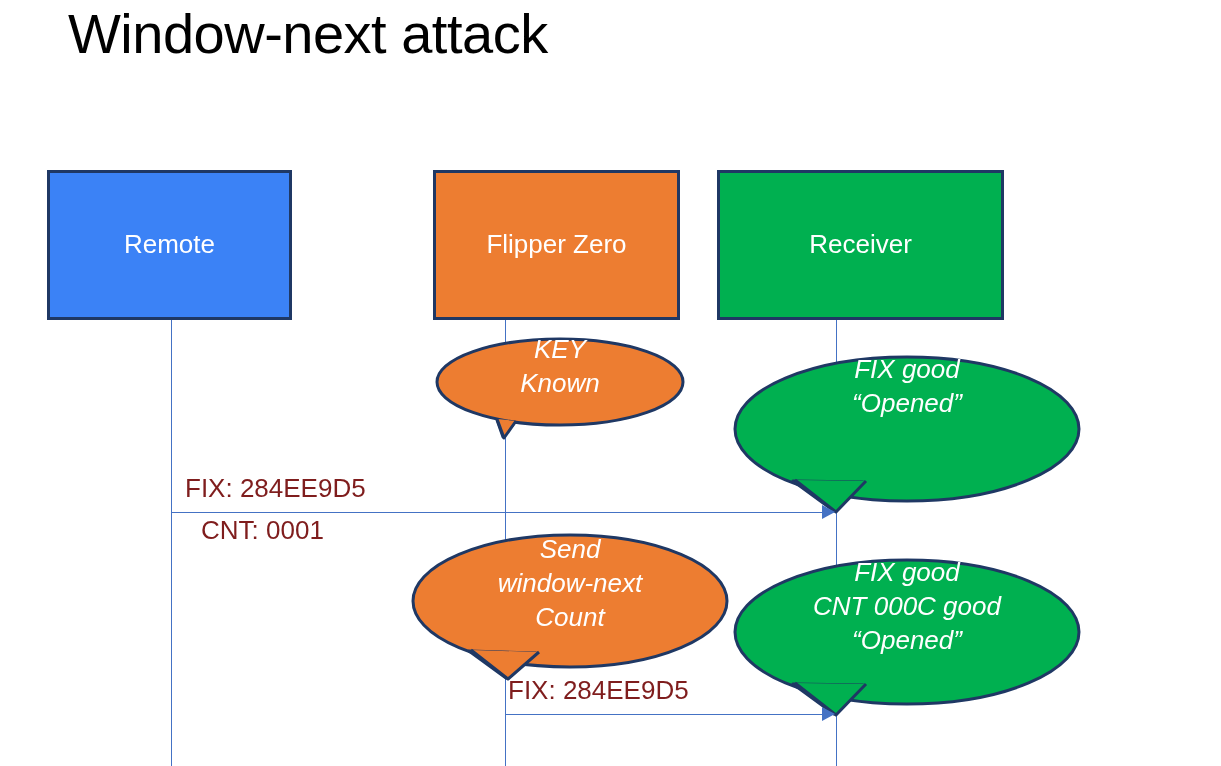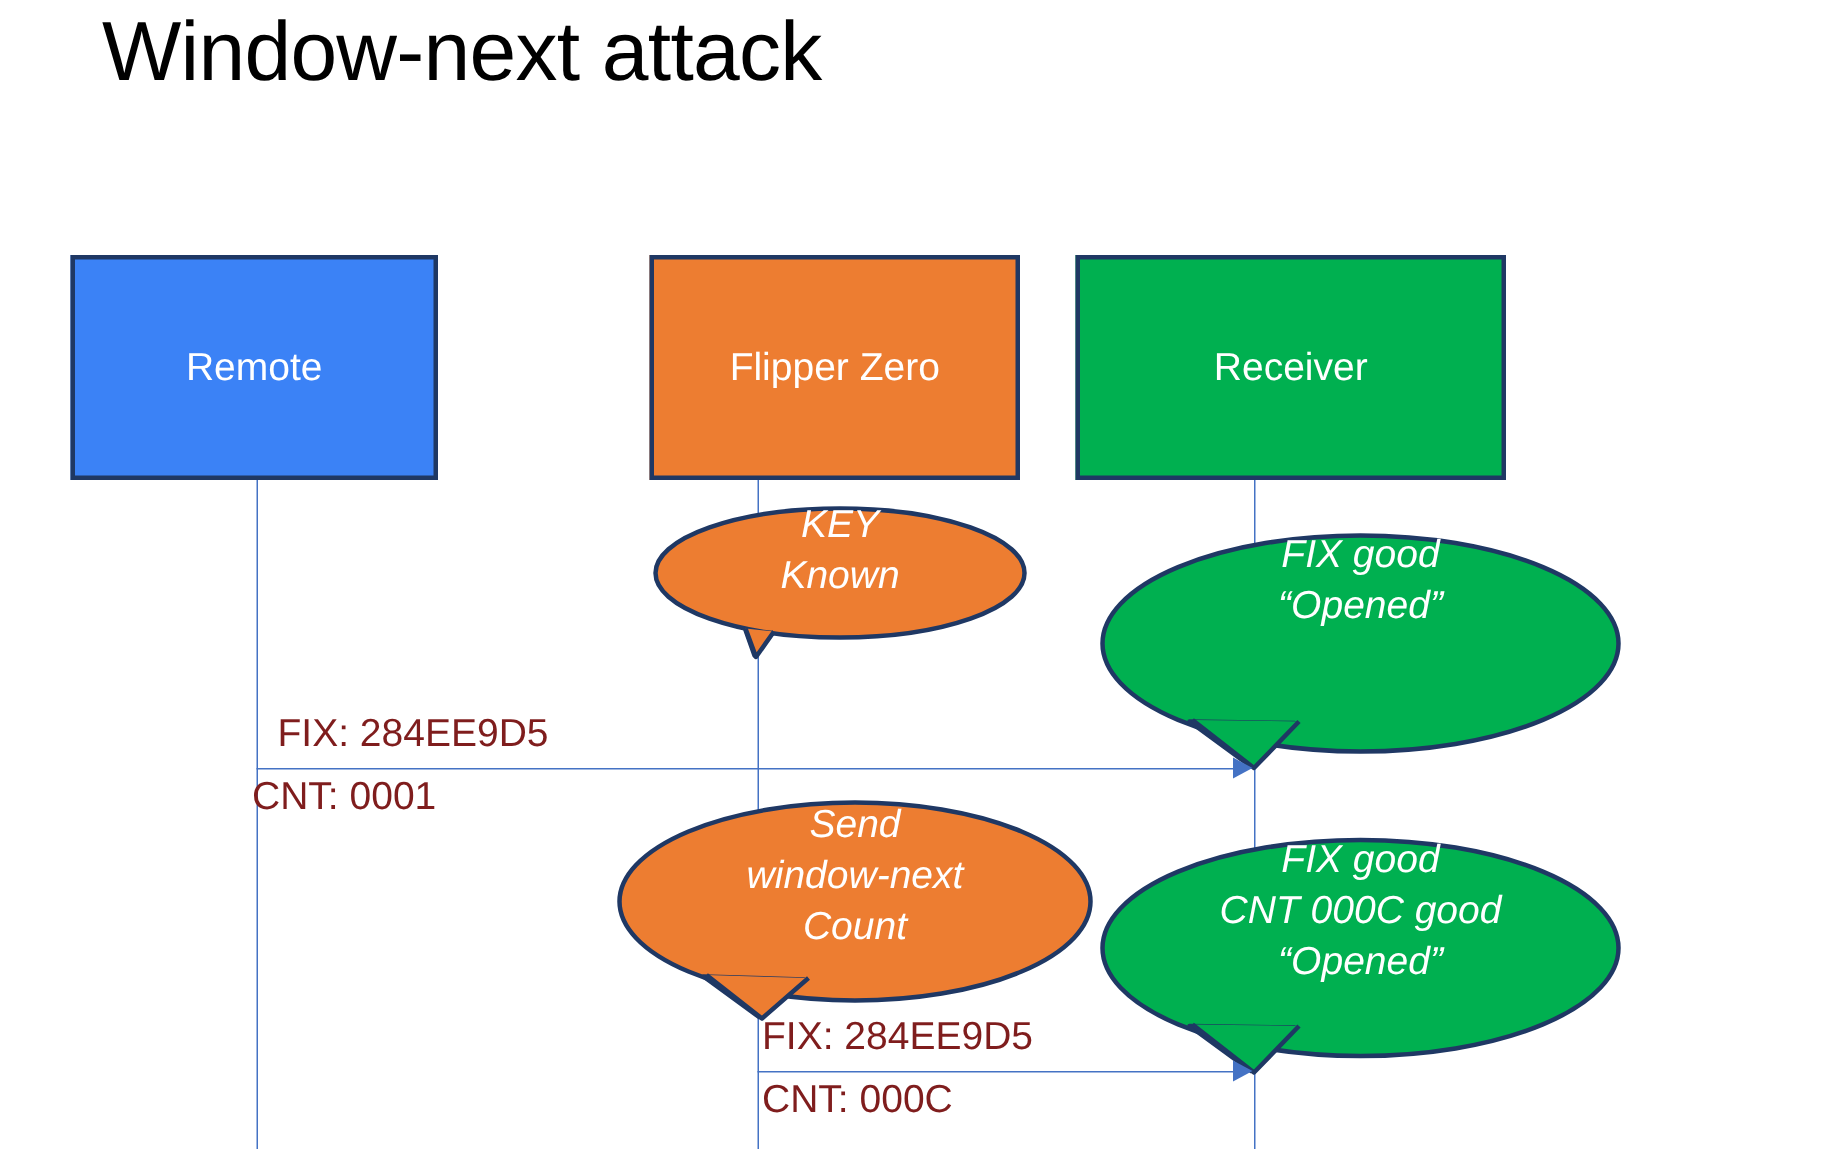--- a/index.html
+++ b/index.html
@@ -148,21 +148,21 @@
     </svg>
     <div class="callout-text" style="height:152px;">
       <span>FIX good</span>
       <span>“Opened”</span>
     </div>
   </div>
 
   <div class="msg-line" style="left:171px; top:512px; width:652px;"></div>
   <div class="msg-head" style="left:822px; top:505px;"></div>
   <div class="msg-label" style="left:185px; top:473px;">FIX: 284EE9D5</div>
-  <div class="msg-label" style="left:168px; top:515px;">CNT: 0001</div>
+  <div class="msg-label" style="left:201px; top:515px;">CNT: 0001</div>
 
   <div class="callout" style="left:411px; top:533px; width:318px; height:148px;">
     <svg width="318" height="148" viewBox="0 0 318 148">
       <path d="M 316,68 A 157,66 0 0 1 159,134 A 157,66 0 0 1 2,68 A 157,66 0 0 1 159,2 A 157,66 0 0 1 316,68 Z" fill="#ED7D31" stroke="#1F3864" stroke-width="3" stroke-linejoin="round"></path>
       <path d="M 58,118 L 95,145 L 125,120 Z" fill="#ED7D31" stroke="#1F3864" stroke-width="3" stroke-linejoin="round"></path>
       <path d="M 60,117 L 97,146 L 128,119" fill="#ED7D31" stroke="#1F3864" stroke-width="3" stroke-linejoin="round"></path>
     </svg>
     <div class="callout-text" style="height:136px;">
       <span>Send</span>
       <span>window-next</span>
@@ -179,15 +179,14 @@
     <div class="callout-text" style="height:152px;">
       <span>FIX good</span>
       <span>CNT 000C good</span>
       <span>“Opened”</span>
     </div>
   </div>
 
   <div class="msg-line" style="left:505px; top:714px; width:318px;"></div>
   <div class="msg-head" style="left:822px; top:707px;"></div>
   <div class="msg-label" style="left:508px; top:675px;">FIX: 284EE9D5</div>
-  <div class="msg-label" style="left:508px; top:717px;">CNT: 000C</div>
 
 </div>
 
 </body></html>

